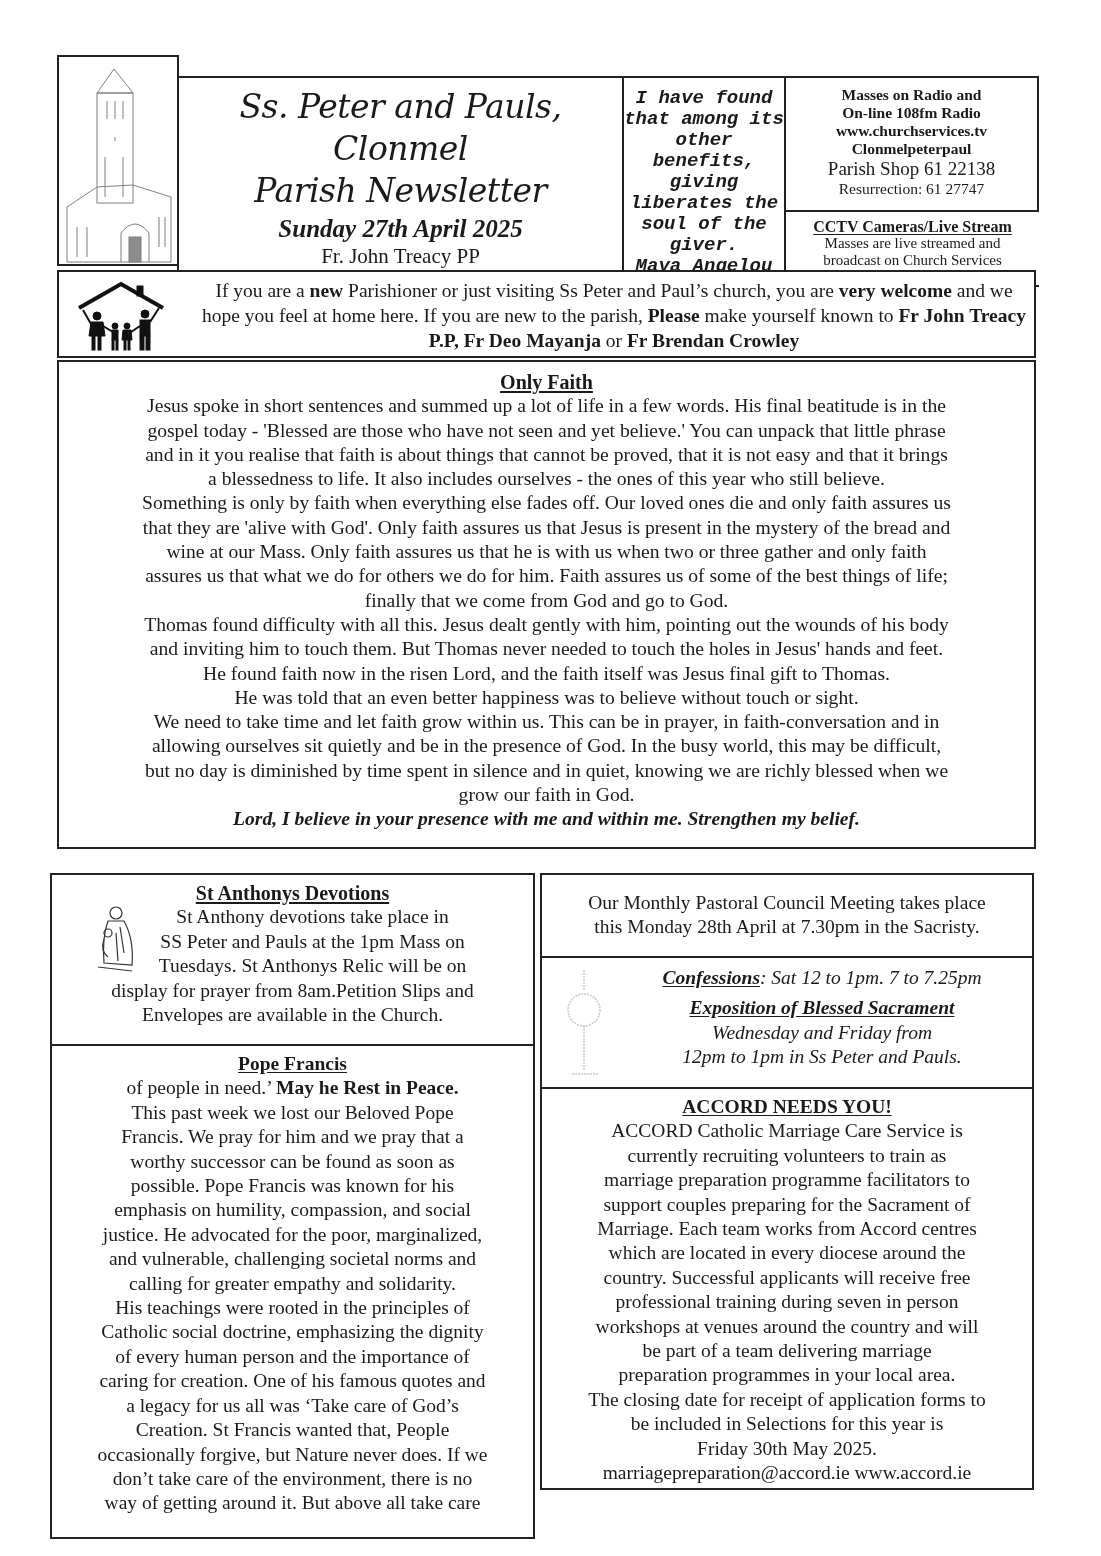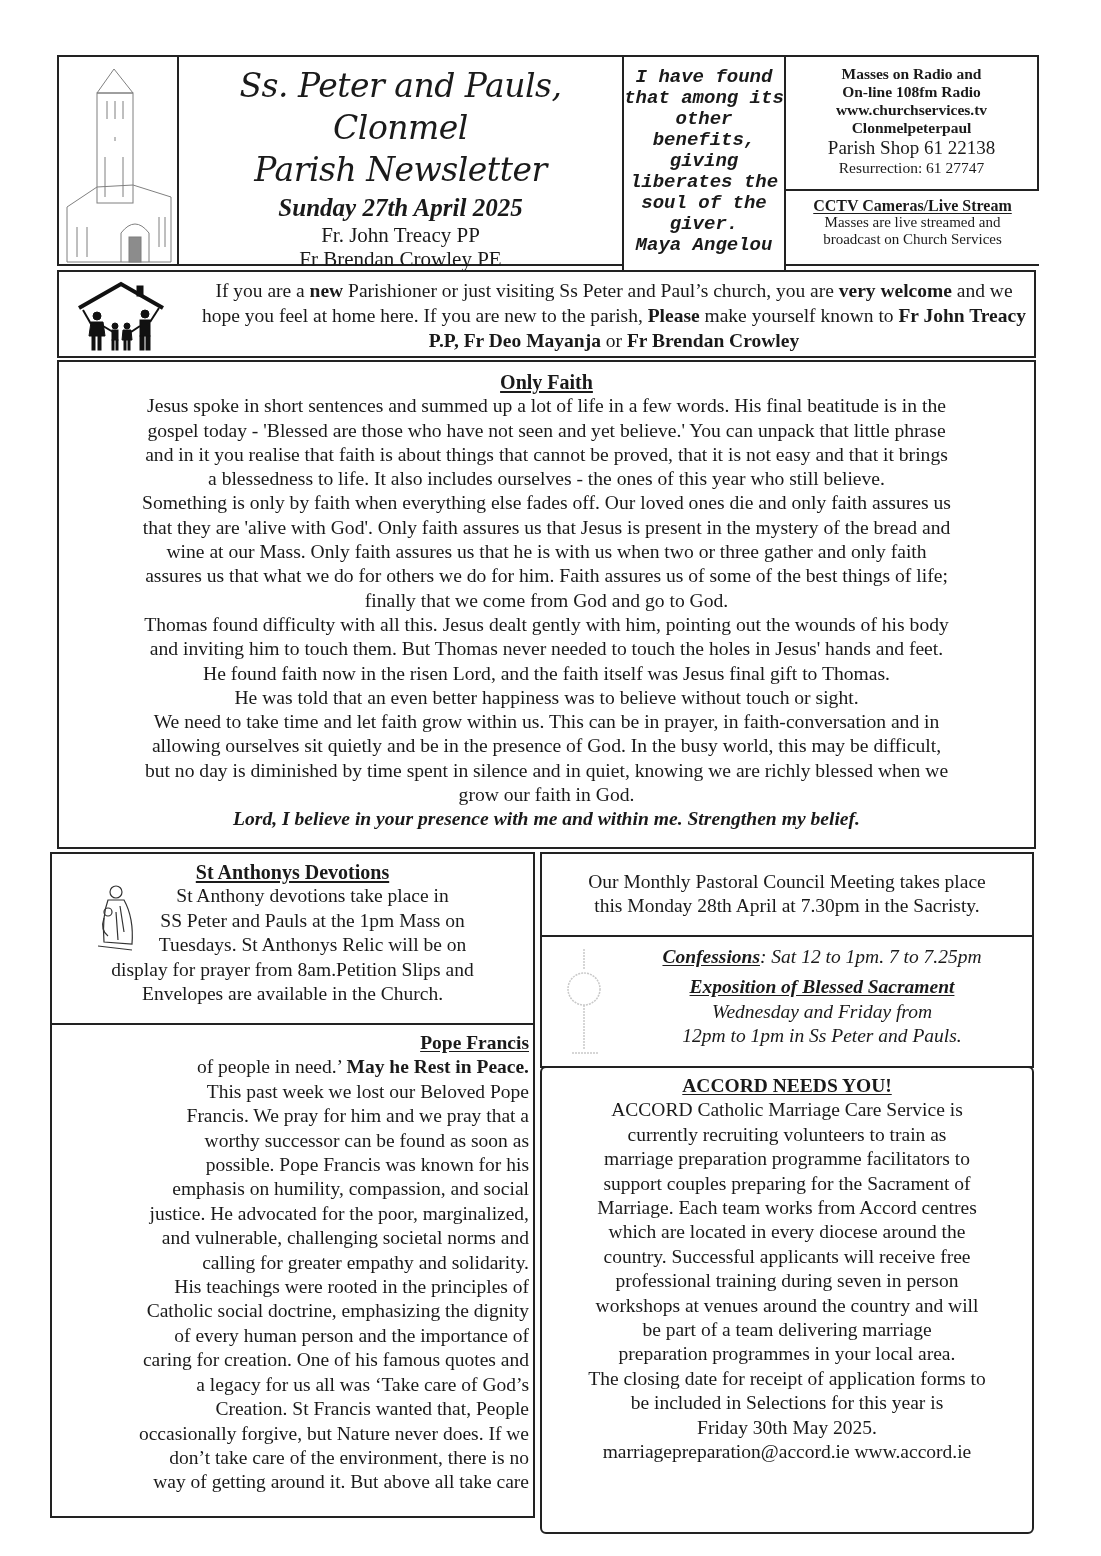--- a/index.html
+++ b/index.html
@@ -1,18 +1,18 @@
 <!DOCTYPE html>
 <html><head>
 <meta charset="utf-8">
 <style>
   html,body{margin:0;padding:0;background:#ffffff;}
   body{width:1101px;height:1556px;position:relative;overflow:hidden;font-family:"Liberation Serif","DejaVu Serif",serif;color:#1a1a1a;}
   .box{position:absolute;border:2px solid #222;box-sizing:border-box;background:#fff;}
-  .c{text-align:center;}
+  .c{text-align:center;margin-top:21px;}
   u{text-decoration:underline;text-underline-offset:2px;}
   b{font-weight:bold;}
 
   
   #church-box{left:57px;top:55px;width:122px;height:211px;}
   #title-box{left:177px;top:55px;width:447px;height:211px;}
   #quote-box{left:622px;top:55px;width:164px;height:262px;font-family:Liberation Mono, monospace;}
   #radio-box{left:784px;top:55px;width:255px;height:136px;}
   #cctv-box{left:784px;top:189px;width:255px;height:77px;border-right:none;border-top:2px solid #222;}
 
@@ -34,24 +34,24 @@
   #house-icon{position:absolute;left:14px;top:8px;width:110px;height:72px;}
 
   
   #faith-box{left:57px;top:360px;width:979px;height:489px;}
   #faith-box .inner{padding:8px 6px 0 6px;font-size:19.6px;line-height:24.3px;text-align:center;}
   .faith-title{font-weight:bold;font-size:20px;}
   .faith-prayer{font-weight:bold;font-style:italic;}
 
   
   #anthony-box{left:50px;top:852px;width:485px;height:173px;}
-  #pope-box{left:50px;top:1023px;width:485px;height:495px;text-align:right;}
+  #pope-box{left:50px;top:1023px;width:485px;height:495px;}
   #pastoral-box{left:540px;top:852px;width:494px;height:85px;}
   #confess-box{left:540px;top:935px;width:494px;height:133px;font-style:italic;}
-  #accord-box{left:540px;top:1066px;width:494px;height:468px;border-radius:6px;}
+  #accord-box{left:540px;top:1066px;width:494px;height:403px;}
 
   .txt19{font-size:19.5px;line-height:24.4px;}
   #anthony-box .inner{padding:6px 6px 0 6px;}
   #anthony-icon{position:absolute;left:42px;top:28px;width:44px;height:72px;}
   .anth-head{font-weight:bold;font-size:20px;}
   #pope-box .inner{padding:6px 4px 0 4px;}
   #pastoral-box .inner{padding:16px 6px 0 6px;}
   #confess-box .inner{padding:8px 10px 0 80px;}
   #monstrance-icon{position:absolute;left:22px;top:12px;width:40px;height:110px;opacity:.45;}
   #accord-box .inner{padding:6px 4px 0 4px;}

